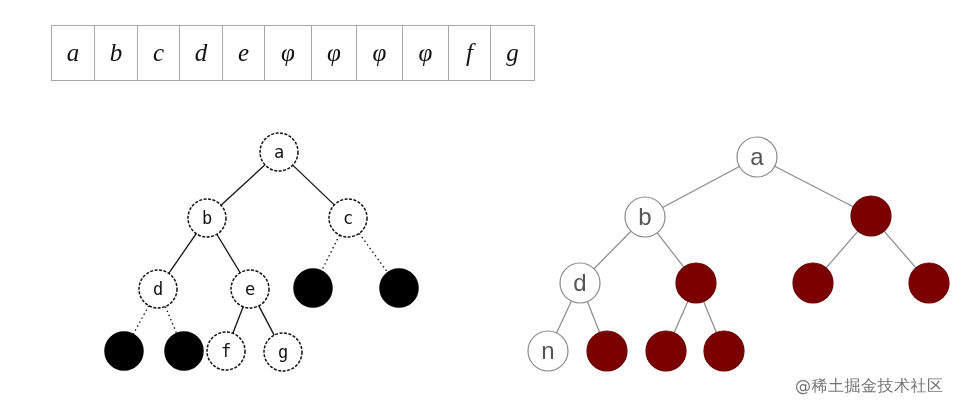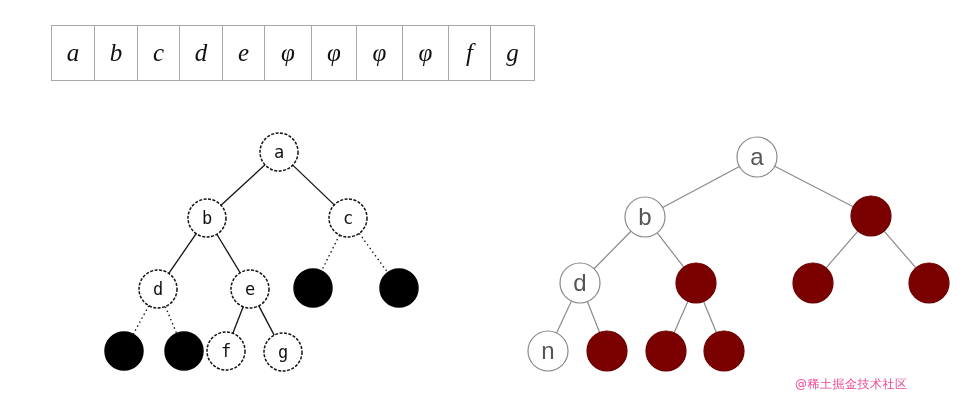--- a/index.html
+++ b/index.html
@@ -1,21 +1,21 @@
 <!DOCTYPE html>
 <html><head>
 <meta charset="utf-8">
 <style>
   html, body { margin:0; padding:0; background:#ffffff; }
   body { width:977px; height:411px; position:relative; overflow:hidden; font-family:"Liberation Serif", serif; }
   .array { position:absolute; left:51px; top:25px; height:54px; display:flex; border:1px solid #a8a8a8; background:#fff; }
   .cell { height:54px; border-right:1px solid #a8a8a8; display:flex; align-items:center; justify-content:center; font-family:"Liberation Serif", serif; font-style:italic; font-size:25px; color:#111; box-sizing:border-box; }
   .cell:last-child { border-right:none; }
   svg { position:absolute; left:0; top:0; }
-  .watermark { position:absolute; left:795px; top:376px; font-family:"DejaVu Sans", sans-serif; font-size:12px; color:#ec4899; letter-spacing:0.5px; }
+  .watermark { position:absolute; left:795px; top:376px; font-family:"DejaVu Sans", sans-serif; font-size:16px; color:#737373; letter-spacing:0.5px; }
 </style>
 </head>
 <body>
 
 <div class="array" id="array">
     <div class="cell" style="width: 43px;">a</div>
     <div class="cell" style="width: 43px;">b</div>
     <div class="cell" style="width: 42px;">c</div>
     <div class="cell" style="width: 43px;">d</div>
     <div class="cell" style="width: 42px;">e</div>

